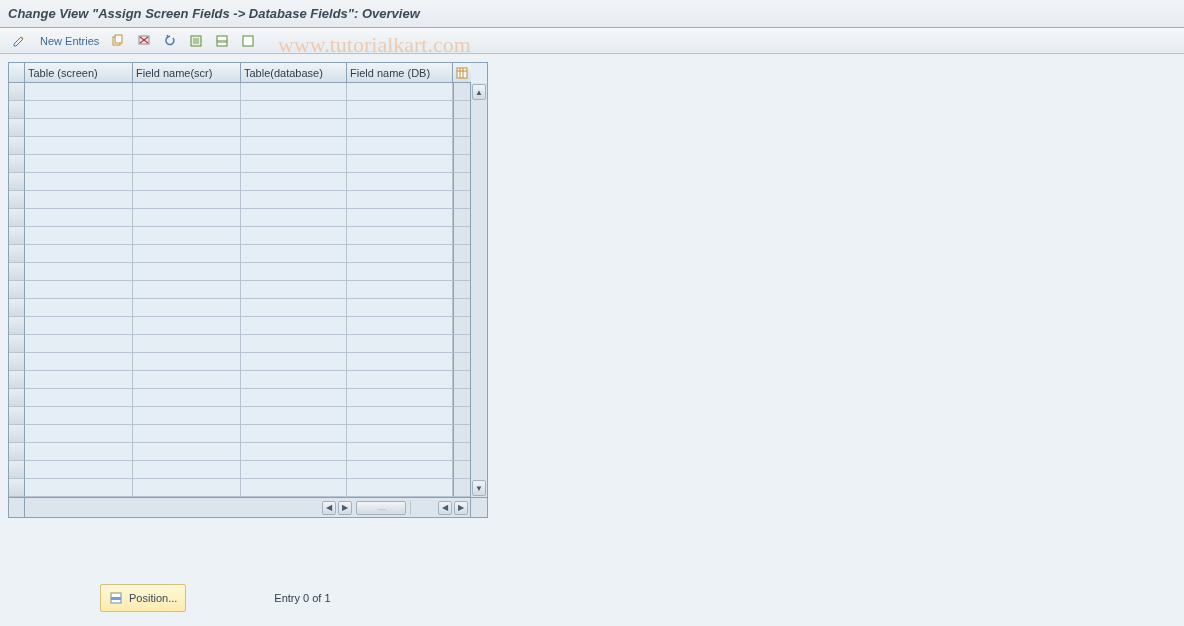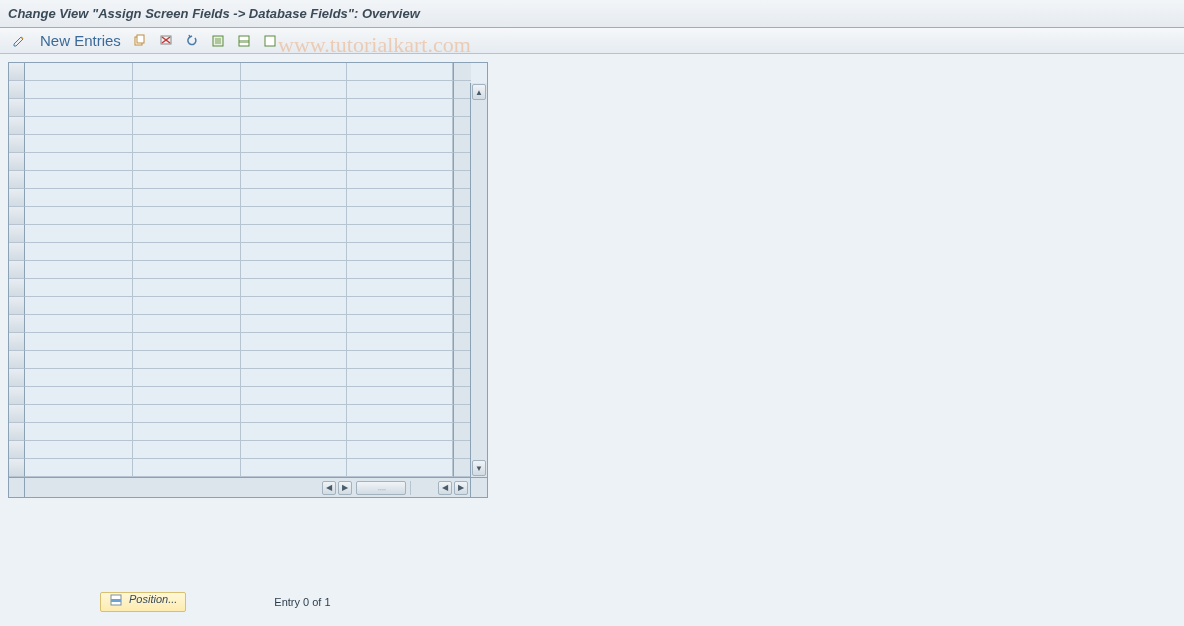--- a/index.html
+++ b/index.html
@@ -44,21 +44,21 @@
       min-width: 20px;
       display: inline-flex;
       align-items: center;
       justify-content: center;
       padding: 0 4px;
       cursor: pointer;
       border-radius: 2px;
     }
     .new-entries-text {
       color: #3c6a98;
-      font-size: 15px;
+      font-size: 11px;
       margin-left: 2px;
     }
 
     
     .content {
       padding: 8px;
     }
 
     
     .table-wrap {
@@ -231,28 +231,28 @@
     .bottom-bar {
       position: absolute;
       bottom: 14px;
       left: 100px;
       display: flex;
       align-items: center;
       gap: 28px;
     }
     .position-btn {
       display: inline-flex;
-      height: 20px;
+      align-items: center;
+      height: 28px;
       background: linear-gradient(180deg, #fff8d8 0%, #fdebb0 100%);
       border: 1px solid #d9c070;
       border-radius: 2px;
       padding: 0 8px;
       cursor: pointer;
       color: #3b4a57;
-      font-style: italic;
     }
     .position-btn .p-icon {
       width: 14px; height: 14px; margin-right: 6px;
       display: inline-flex; align-items:center; justify-content:center;
     }
     .entry-text {
       font-size: 11px;
       color: #2e3e4c;
       margin-left: 60px;
     }
@@ -322,20 +322,35 @@
       <rect x="2" y="2" width="10" height="10" fill="#fff" stroke="#5a8a3a"></rect>
     </svg>
   </span>
 </div>
 
 <div class="watermark">www.tutorialkart.com</div>
 
 <div class="content">
   <div class="table-wrap">
     
+    <div class="thead">
+      <div class="row-selector-head"></div>
+      <div class="th col1">Table (screen)</div>
+      <div class="th col2">Field name(scr)</div>
+      <div class="th col3">Table(database)</div>
+      <div class="th col4">Field name (DB)</div>
+      <div class="config-col">
+        <svg width="12" height="12" viewBox="0 0 12 12">
+          <rect x="1" y="1" width="10" height="10" fill="#fff" stroke="#c08b3a"></rect>
+          <line x1="1" y1="4" x2="11" y2="4" stroke="#c08b3a"></line>
+          <line x1="4" y1="1" x2="4" y2="11" stroke="#c08b3a"></line>
+          <line x1="7" y1="1" x2="7" y2="11" stroke="#c08b3a"></line>
+        </svg>
+      </div>
+    </div>
     
     <div class="tbody" id="tbody">
         <div class="trow">
           <div class="row-selector"></div>
           <div class="td col1"><input style=""></div>
           <div class="td col2"><input style=""></div>
           <div class="td col3"><input style=""></div>
           <div class="td col4"><input style=""></div>
           <div class="vscroll-cell"></div>
         </div>

